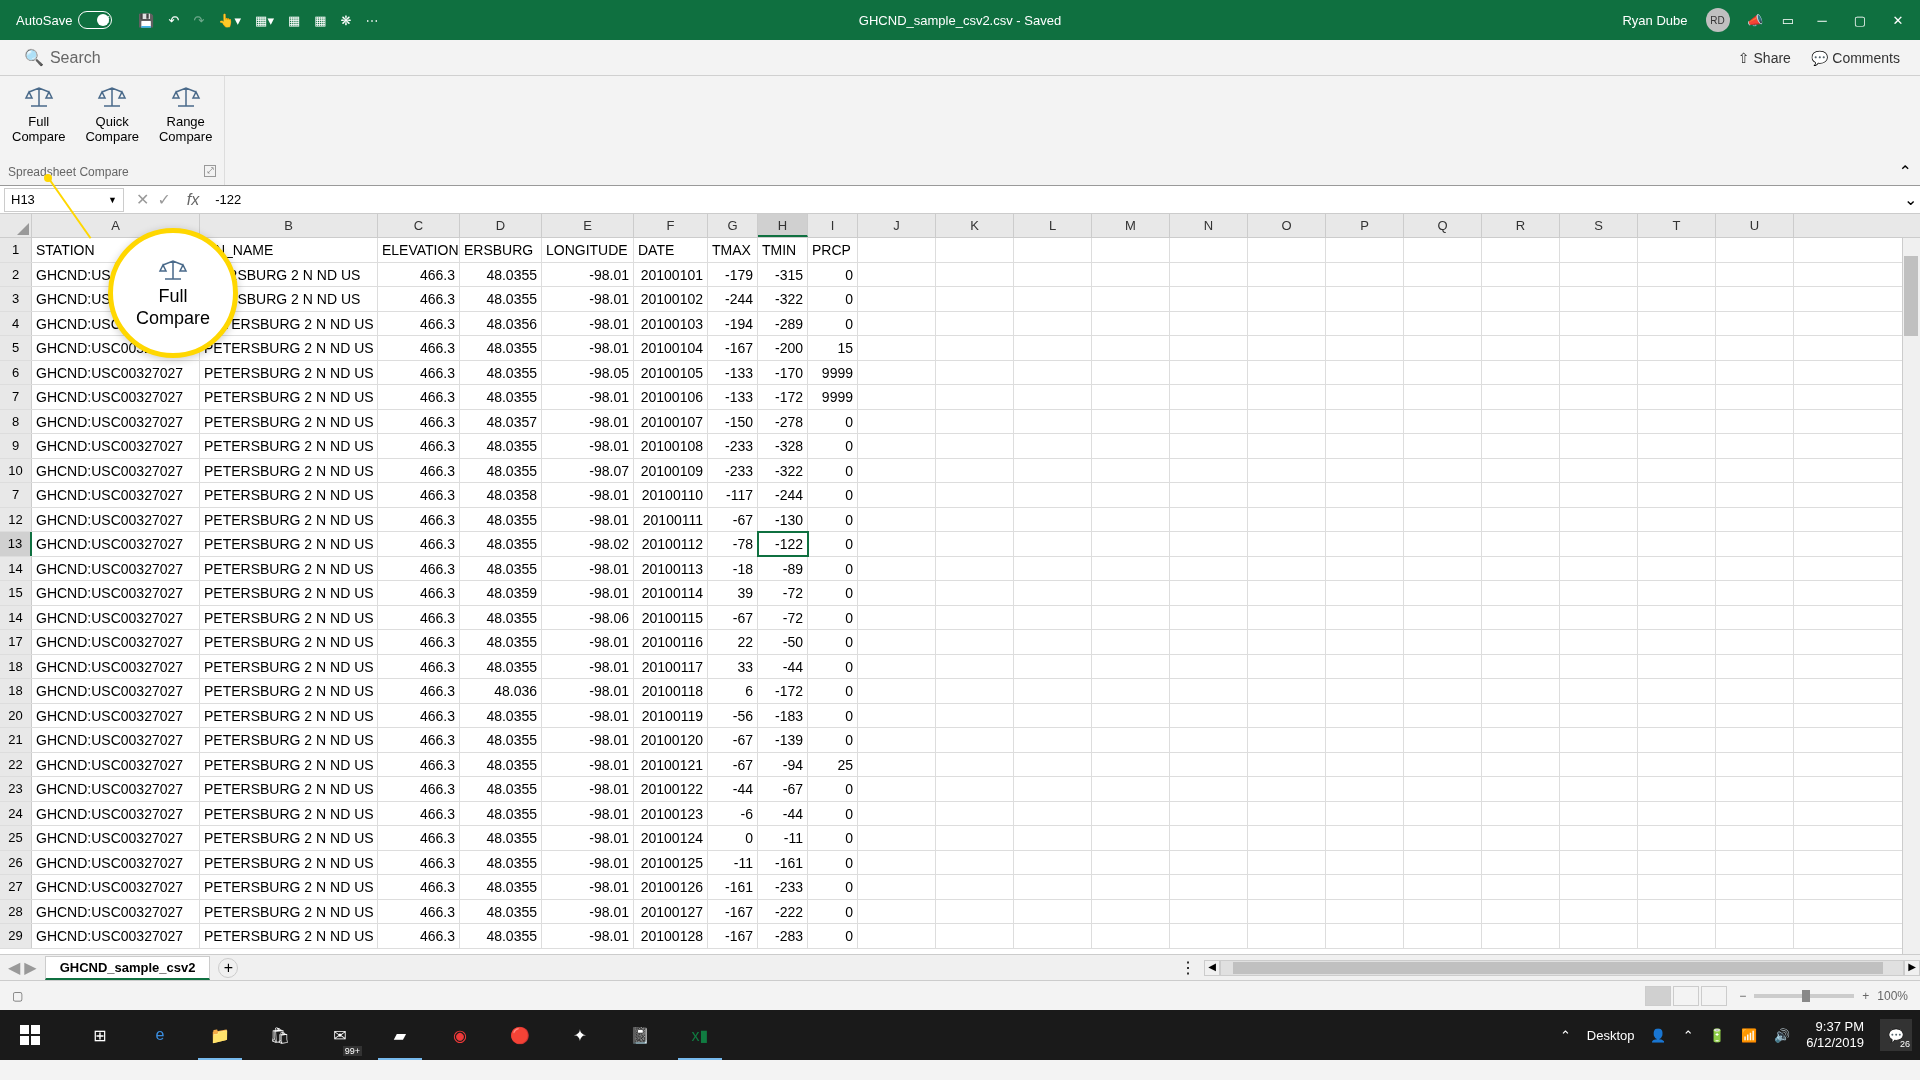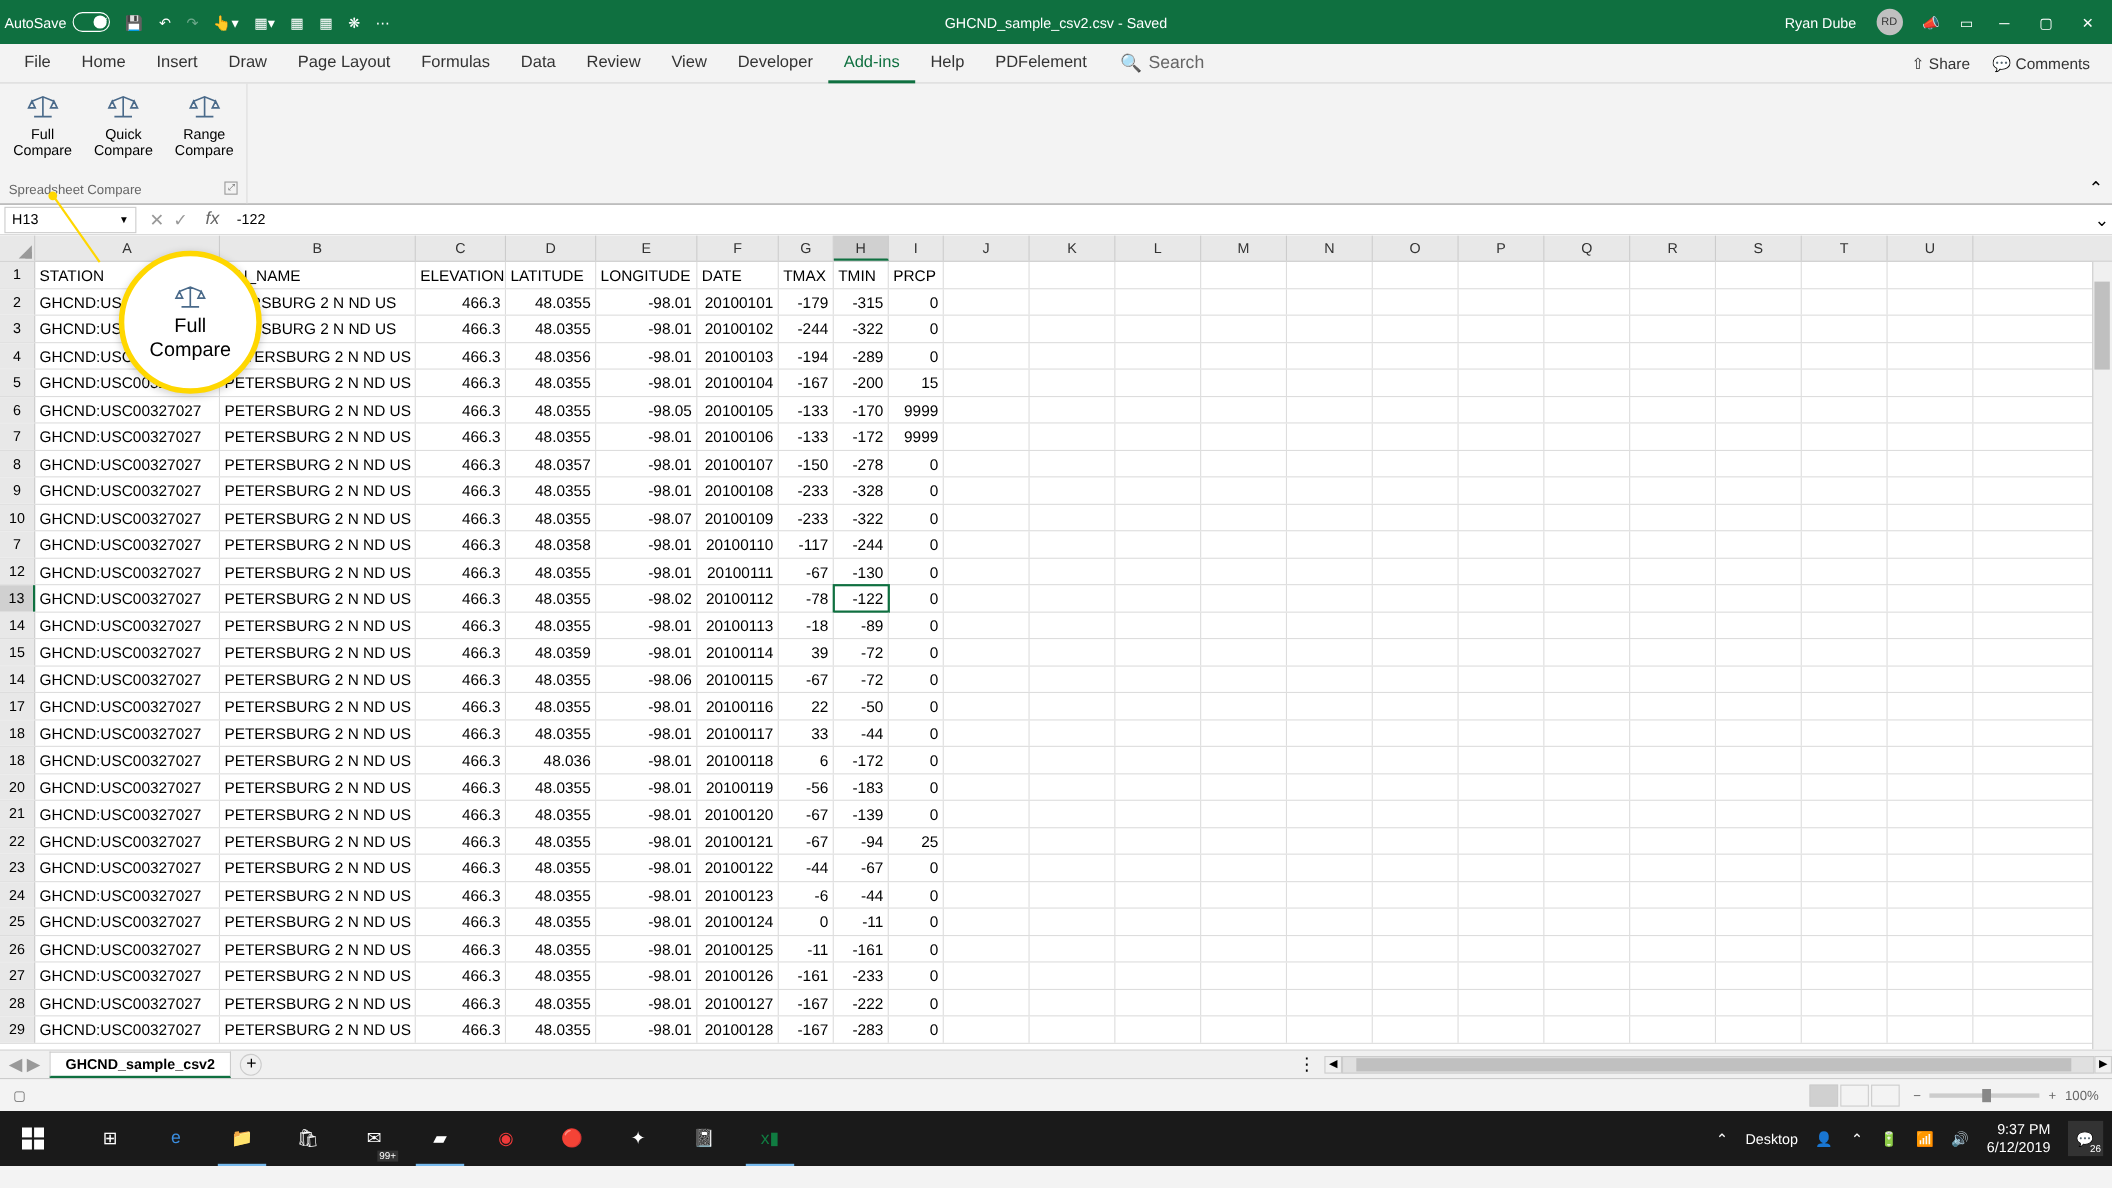--- a/index.html
+++ b/index.html
@@ -1,20 +1,20 @@
 <!DOCTYPE html>
 <html><head>
 <meta charset="utf-8">
 <style>
 * { margin: 0; padding: 0; box-sizing: border-box; font-family: 'Segoe UI', sans-serif; }
 body { width: 1920px; height: 1080px; overflow: hidden; background: #f3f3f3; position: relative; }
 
 
 .titlebar { height: 40px; background: #0f7040; display: flex; align-items: center; color: #fff; font-size: 13px; position: relative; }
-.autosave { display: flex; align-items: center; gap: 6px; padding: 0 4px; }
+.autosave { display: flex; align-items: center; gap: 6px; padding: 0 16px; }
 .toggle { width: 34px; height: 18px; border: 1px solid #fff; border-radius: 9px; display: flex; align-items: center; padding: 0 2px; font-size: 9px; justify-content: flex-end; }
 .toggle::before { content: ''; width: 12px; height: 12px; background: #fff; border-radius: 50%; position: absolute; margin-left: -18px; }
 .qat { display: flex; gap: 14px; padding: 0 10px; }
 .title-center { position: absolute; left: 50%; transform: translateX(-50%); }
 .title-right { margin-left: auto; display: flex; align-items: center; gap: 18px; padding-right: 12px; }
 .avatar { width: 24px; height: 24px; border-radius: 50%; background: #c0c0c0; display: flex; align-items: center; justify-content: center; font-size: 10px; color: #333; }
 .win-btn { width: 20px; height: 20px; display: flex; align-items: center; justify-content: center; }
 
 
 .ribbon-tabs { height: 36px; background: #f3f3f3; display: flex; align-items: center; padding: 0 8px; border-bottom: 1px solid #d0d0d0; }
@@ -134,35 +134,20 @@
     <span class="avatar">RD</span>
     <span>📣</span>
     <span>▭</span>
     <span class="win-btn">─</span>
     <span class="win-btn">▢</span>
     <span class="win-btn">✕</span>
   </div>
 </div>
 
 <div class="ribbon-tabs">
-  <div id="tabs-container" style="display: flex;">
-      <div class="tab">File</div>
-      <div class="tab">Home</div>
-      <div class="tab">Insert</div>
-      <div class="tab">Draw</div>
-      <div class="tab">Page Layout</div>
-      <div class="tab">Formulas</div>
-      <div class="tab">Data</div>
-      <div class="tab">Review</div>
-      <div class="tab">View</div>
-      <div class="tab">Developer</div>
-      <div class="tab active">Add-ins</div>
-      <div class="tab">Help</div>
-      <div class="tab">PDFelement</div>
-    </div>
   <div class="tab-search">
     <span>🔍</span>
     <span>Search</span>
   </div>
   <div class="ribbon-right">
     <div class="share-btn">
         <span>⇧</span>
         <span>Share</span>
       </div>
     <div class="share-btn">
@@ -257,21 +242,21 @@
         <div class="col-head" style="width: 78px;">T</div>
         <div class="col-head" style="width: 78px;">U</div>
       </div>
   </div>
   <div class="rows" id="rows">
       <div class="row">
         <div class="row-head">1</div>
         <div class="cell" style="width:168px">STATION</div>
         <div class="cell" style="width:178px">ON_NAME</div>
         <div class="cell" style="width:82px">ELEVATION</div>
-        <div class="cell" style="width:82px">LATITUDE</div>
+        <div class="cell" style="width:82px">ERSBURG</div>
         <div class="cell" style="width:92px">LONGITUDE</div>
         <div class="cell" style="width:74px">DATE</div>
         <div class="cell" style="width:50px">TMAX</div>
         <div class="cell" style="width:50px">TMIN</div>
         <div class="cell" style="width:50px">PRCP</div>
         <div class="cell" style="width:78px"></div>
         <div class="cell" style="width:78px"></div>
         <div class="cell" style="width:78px"></div>
         <div class="cell" style="width:78px"></div>
         <div class="cell" style="width:78px"></div>

